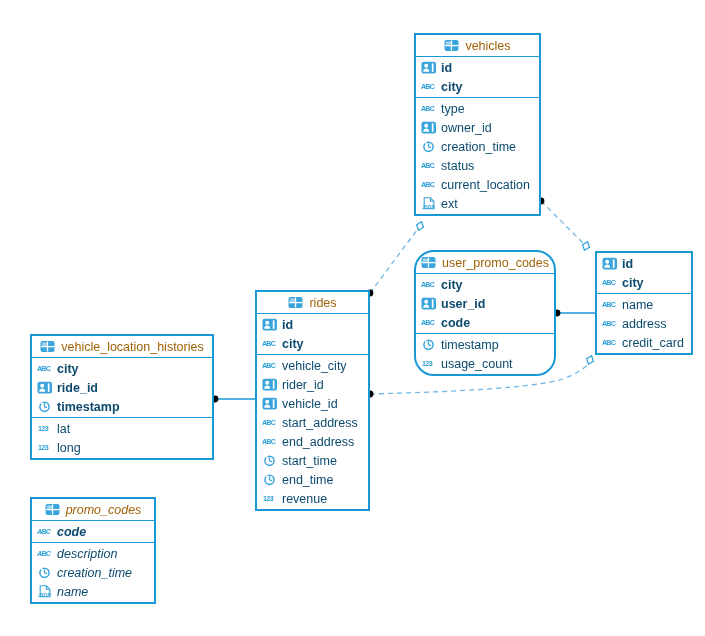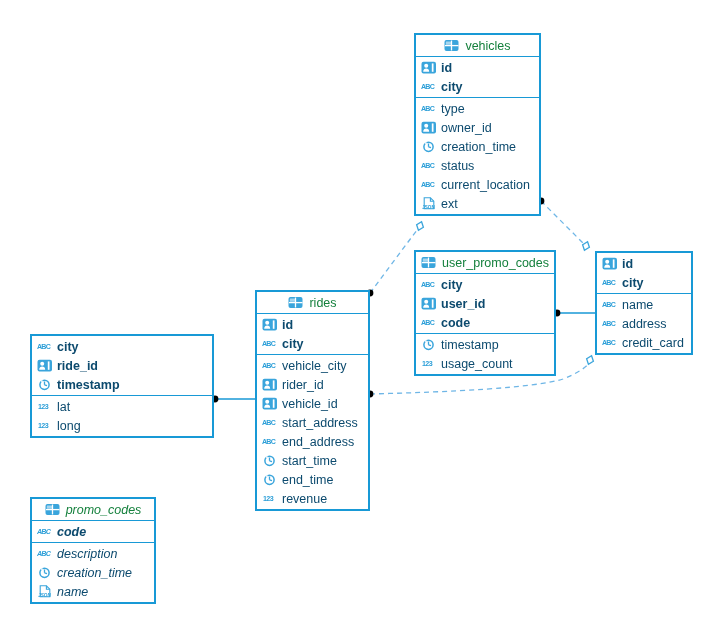--- a/index.html
+++ b/index.html
@@ -5,21 +5,21 @@
   html,body{margin:0;padding:0;background:#ffffff;}
   body{width:705px;height:636px;font-family:"Liberation Sans",sans-serif;}
   .stage{position:relative;width:705px;height:636px;background:#fff;overflow:hidden;}
   .tbl{
     position:absolute;background:#fff;box-sizing:border-box;
     border:2px solid #1899d6;z-index:2;
   }
   .tbl-header{
     display:flex;align-items:center;justify-content:center;gap:5px;
     height:21px;border-bottom:1.5px solid #1899d6;
-    font-size:12.5px;color:#15803d;white-space:nowrap;
+    font-size:12.5px;color:#a16207;white-space:nowrap;
   }
   .col-group{padding:1px 0;}
   .group-sep{border-top:1.5px solid #1899d6;}
   .row{
     display:flex;align-items:center;gap:4px;height:19px;
     padding:0 5px;font-size:12.5px;color:#0c4a6e;white-space:nowrap;
   }
   .row.key{font-weight:bold;}
   .icon{flex:0 0 auto;display:inline-flex;width:16px;height:13px;align-items:center;}
   .icon svg{width:16px;height:13px;display:block;}
@@ -129,21 +129,21 @@
             <svg viewBox="0 0 16 13">
               <path d="M3.2,0.8 h6.2 l3.4,3.4 v7.6 h-9.6 z" fill="#fff" stroke="#3aa5dc" stroke-width="1.1"></path>
               <path d="M9.4,0.8 v3.4 h3.4" fill="none" stroke="#3aa5dc" stroke-width="1.1"></path>
               <text x="1.2" y="12.4" font-family="Liberation Sans,sans-serif" font-size="4.6" font-weight="bold" fill="#2d9fd8">JSON</text>
             </svg>
           </span>
           <span>ext</span>
         </div>
       </div>
     </div>
-    <div class="tbl" style="left: 414px; top: 250px; width: 142px;">
+    <div class="tbl" style="left: 414px; top: 250px; width: 142px; border-radius: 20px;">
       <div class="tbl-header">
         <span class="icon">
           <svg viewBox="0 0 16 13">
             <rect x="0.5" y="1" width="14" height="11" rx="2" fill="#3aa5dc"></rect>
             <rect x="1.8" y="2.4" width="5.2" height="3.4" rx="0.5" fill="#ffffff" opacity="0.55"></rect>
             <line x1="1" y1="6.6" x2="14.5" y2="6.6" stroke="#fff" stroke-width="1.3"></line>
             <line x1="7.5" y1="1.5" x2="7.5" y2="11.5" stroke="#fff" stroke-width="1.3"></line>
           </svg>
         </span>
         <span>user_promo_codes</span>
@@ -354,20 +354,31 @@
           <span class="icon">
             <svg viewBox="0 0 18 13">
               <text x="1" y="9.5" font-family="Liberation Sans,sans-serif" font-size="8" font-weight="bold" letter-spacing="-0.6" fill="#2d9fd8">123</text>
             </svg>
           </span>
           <span>revenue</span>
         </div>
       </div>
     </div>
     <div class="tbl" style="left: 30px; top: 334px; width: 184px;">
+      <div class="tbl-header">
+        <span class="icon">
+          <svg viewBox="0 0 16 13">
+            <rect x="0.5" y="1" width="14" height="11" rx="2" fill="#3aa5dc"></rect>
+            <rect x="1.8" y="2.4" width="5.2" height="3.4" rx="0.5" fill="#ffffff" opacity="0.55"></rect>
+            <line x1="1" y1="6.6" x2="14.5" y2="6.6" stroke="#fff" stroke-width="1.3"></line>
+            <line x1="7.5" y1="1.5" x2="7.5" y2="11.5" stroke="#fff" stroke-width="1.3"></line>
+          </svg>
+        </span>
+        <span>vehicle_location_histories</span>
+      </div>
       <div class="col-group">
         <div class="row key">
           <span class="icon">
             <svg viewBox="0 0 18 13">
               <text x="0" y="9.5" font-family="Liberation Sans,sans-serif" font-size="8" font-weight="bold" letter-spacing="-0.9" fill="#2d9fd8">ABC</text>
             </svg>
           </span>
           <span>city</span>
         </div>
         <div class="row key">

